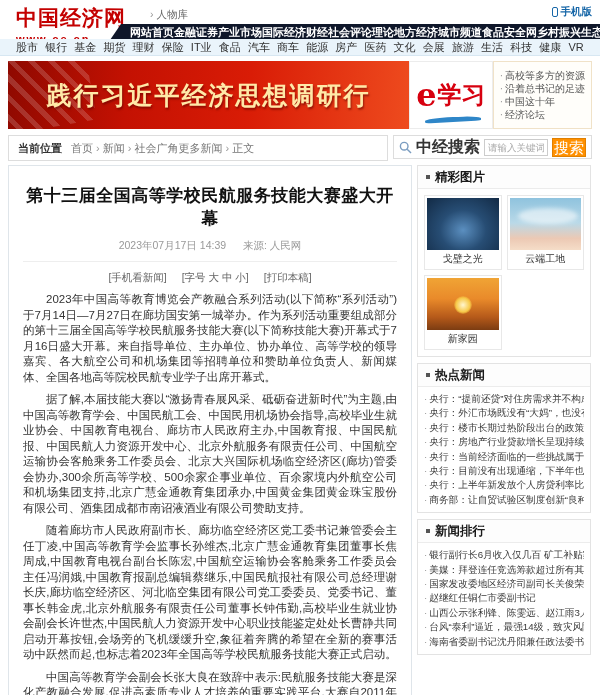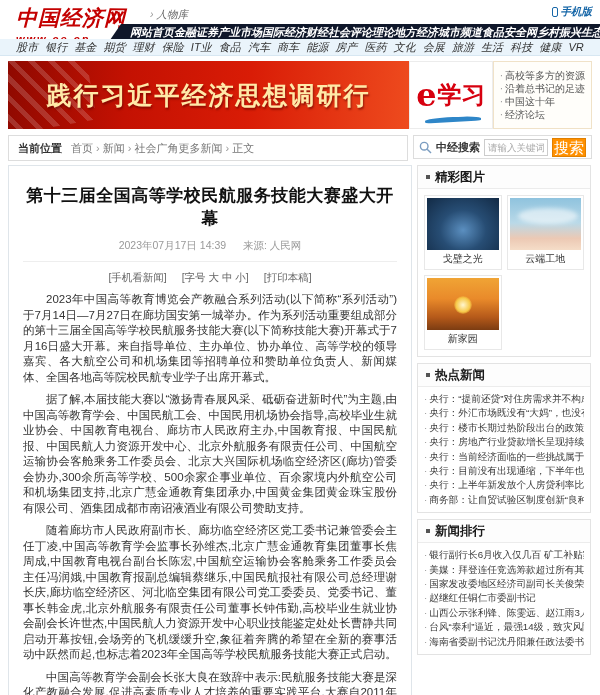--- a/index.html
+++ b/index.html
@@ -1,21 +1,21 @@
 <!DOCTYPE html>
 <html><head>
 <meta charset="utf-8">
 <style>
   * { box-sizing: border-box; margin: 0; padding: 0; }
   html,body { width:600px; height:695px; background:#fff; overflow:hidden;
               font-family:"Liberation Sans","DejaVu Sans",sans-serif; }
   a { text-decoration:none; cursor:pointer; }
 
   
-  .header { position:relative; height:57px;font-style:italic; }
+  .header { position:relative; height:57px; }
   .logo { position:absolute; left:16px; top:4px; color:#c40000; }
   .logo-cn { font-size:21px; font-weight:bold; letter-spacing:1px;
              font-family:"DejaVu Serif","Liberation Serif",serif; }
   .logo-url { font-size:11px; font-weight:bold; letter-spacing:2px; margin-top:1px; }
   .renwuku { position:absolute; left:150px; top:8px; font-size:10.5px; color:#666; }
   .renwuku::before { content:"› "; color:#999; }
   .mobile { position:absolute; right:8px; top:5px; font-size:10.5px; color:#1767a8;
             display:flex; gap:3px; align-items:center; font-weight:bold; }
   .phone-icon { width:6px; height:10px; border:1px solid #1767a8; border-radius:2px; display:inline-block; }
   .nav1 { position:absolute; left:110px; right:0; top:24px; height:16px; background:#0f172a;
@@ -51,21 +51,21 @@
 
   
   .crumb-row { margin:6px 8px 0; display:flex; gap:5px; height:24px; }
   .crumb-box { width:404px; border:1px solid #ddd; display:flex; align-items:center;
       font-size:11px; padding:12px 9px; gap:9px; }
   .crumb-label { color:#333; font-weight:bold; white-space:nowrap; }
   .crumb-path { color:#777; display:flex; }
   .crumb-path a { color:#777; white-space:nowrap; }
   .crumb-path a + a::before { content:"\00a0›\00a0"; color:#999; }
   .search-box { flex:1; border:1px solid #ddd; display:flex; align-items:center; padding:0 5px; gap:4px; }
-  .search-label { font-size:11px; font-weight:bold; color:#333; white-space:nowrap; }
+  .search-label { font-size:16px; font-weight:bold; color:#333; white-space:nowrap; }
   .search-input { width:64px; height:17px; border:1px solid #ccc; font-size:9.5px; padding:0 3px; color:#333; }
   .search-input::placeholder { color:#aaa; }
   .search-btn { margin-left:auto; width:34px; height:19px; background:#ff9000; color:#fff;
       border:1px solid #e07f00; font-size:15px; padding:0; cursor:pointer; }
 
   
   .main-row { margin:6px 8px 0; display:flex; gap:5px; align-items:flex-start; }
   .article { width:404px; border:1px solid #dfe5ea; padding:8px 14px 10px; min-height:536px; }
   .article h1 { font-size:17px; color:#111; text-align:center; margin:10px 0 9px; letter-spacing:.5px; }
   .meta { text-align:center; font-size:10.5px; color:#999; padding-bottom:8px; border-bottom:1px solid #eee; }

